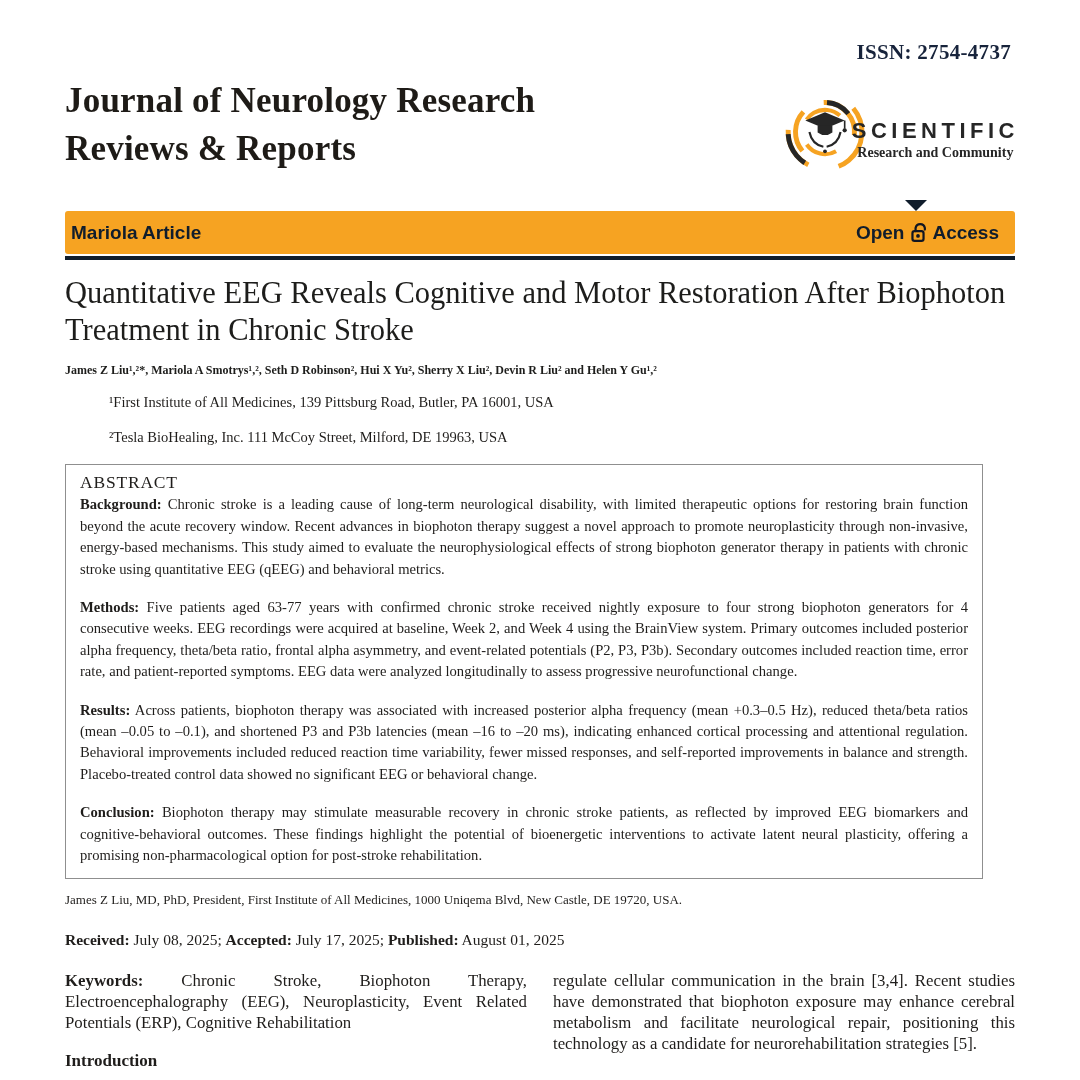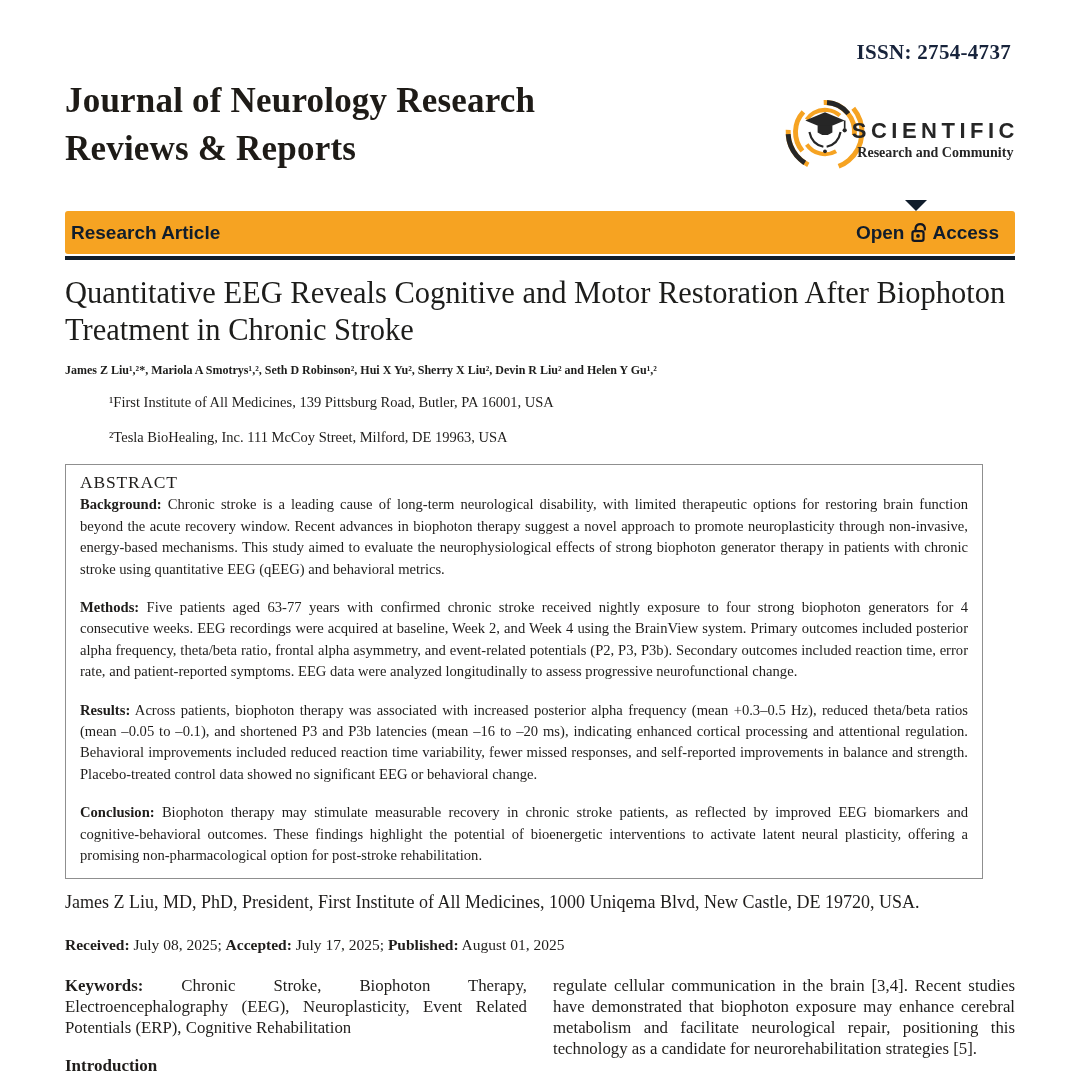--- a/index.html
+++ b/index.html
@@ -119,21 +119,21 @@
   .abstract-box p {
     font-size: 14.6px;
     line-height: 21.4px;
     text-align: justify;
     margin-bottom: 17px;
   }
   .abstract-box p:last-child { margin-bottom: 0; }
   
   .corresponding { margin-top: 13px; }
   .corresponding-heading { font-size: 16px; font-weight: bold; }
-  .corresponding-text { font-size: 18px; margin-top: 3px; }
+  .corresponding-text { font-size: 13px; margin-top: 3px; }
   .dates { margin-top: 23px; font-size: 15.5px; }
   .dates b { font-weight: bold; }
   
   .columns { display: flex; gap: 26px; margin-top: 21px; }
   .col { flex: 1 1 0; font-size: 16.8px; line-height: 21px; text-align: justify; }
   .col p { text-align: justify; }
   .intro-heading {
     font-weight: bold;
     font-size: 17px;
     margin-top: 17px;
@@ -169,21 +169,21 @@
       <div class="logo-text">
         <div class="logo-name">SCIENTIFIC</div>
         <div class="logo-tagline">Research and Community</div>
       </div>
     </div>
   </div>
 
   <div class="banner-wrap">
     <div class="banner">
       <div class="banner-triangle"></div>
-      <span>Research Article</span>
+      <span>Mariola Article</span>
       <span class="open-access">
         <span>Open</span>
         <svg class="oa-lock" viewBox="0 0 26 32" fill="none">
           <rect x="5" y="14" width="16" height="14" rx="3" stroke="#111622" stroke-width="3.2"></rect>
           <circle cx="13" cy="21" r="2.7" fill="#111622"></circle>
           <path d="M9.5 14 v-4.5 a6.8 6.8 0 0 1 13.4 0 v2.2" stroke="#111622" stroke-width="3.2" stroke-linecap="round"></path>
         </svg>
         <span>Access</span>
       </span>
     </div>

